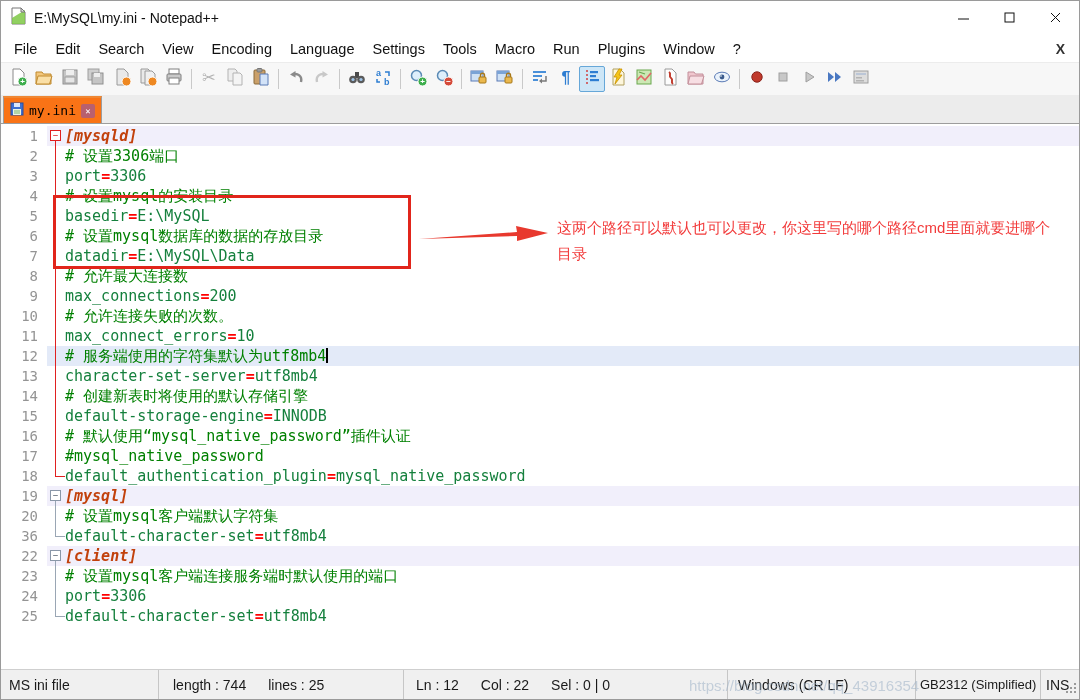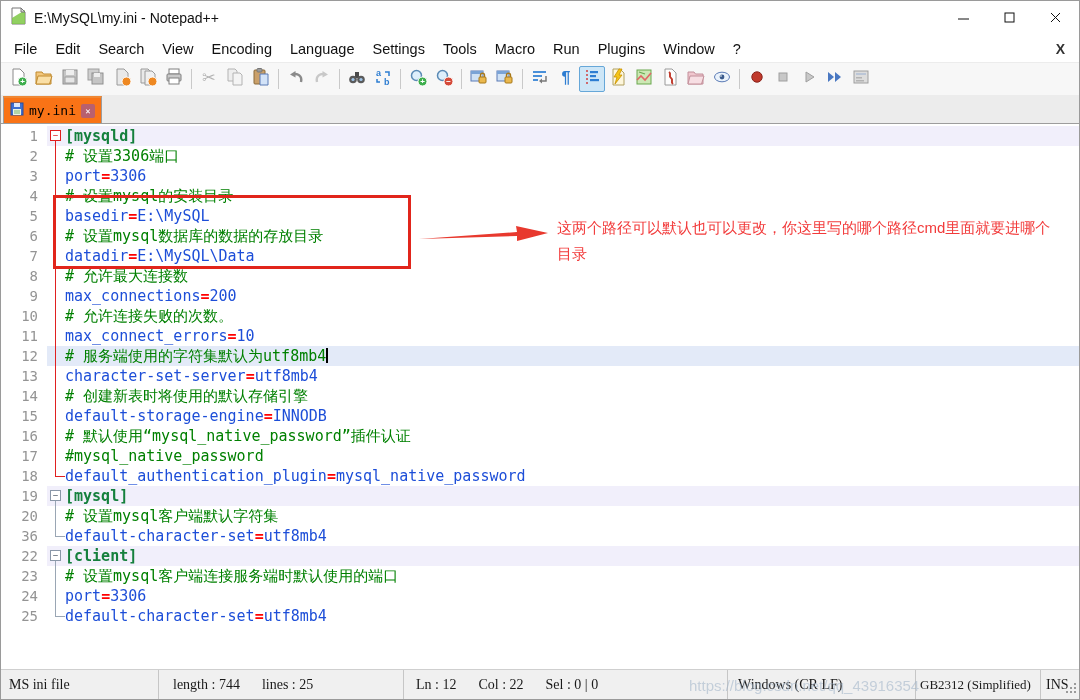--- a/index.html
+++ b/index.html
@@ -30,41 +30,41 @@
 
   
   .editor { flex:1 1 auto; position:relative; background:#fff; overflow:hidden; font-family:"DejaVu Sans Mono","Liberation Mono",monospace; padding-top:2px; }
   .row { display:flex; height:20px; line-height:20px; }
   .ln { flex:0 0 46px; text-align:right; padding-right:9px; color:#949494; font-size:14px; background:#fff; }
   .rowbody { flex:1 1 auto; display:flex; }
   .rowbody.bg-section { background:#f1effb; }
   .rowbody.bg-current { background:#e3eaf8; }
   .fold { flex:0 0 18px; position:relative; }
   .code { white-space:pre; font-size:15px; color:#000; }
-  .sec { color:#15803d; font-weight:bold; }
+  .sec { color:#c2410c; font-weight:bold;font-style:italic; }
   .com { color:#008000; }
   .eq  { color:#ff0000; font-weight:bold; }
-  .key,.val { color:#1d4ed8;text-align:right; }
+  .key,.val { color:#15803d;text-align:right; }
   .fbox { position:absolute; left:3px; top:4px; width:11px; height:11px; background:#fff; border:1px solid; font-size:9px; line-height:9px; text-align:center; }
   .fbox.red { border-color:#e02020; color:#e02020; }
   .fbox.gray { border-color:#8a97a8; color:#55606e; }
   .vline { position:absolute; left:8px; width:1px; }
   .vline.red { background:#e02020; } .vline.gray { background:#9aa6b4; }
   .hstub { position:absolute; left:8px; top:10px; width:10px; height:1px; }
   .hstub.red { background:#e02020; } .hstub.gray { background:#9aa6b4; }
   .caret { display:inline-block; width:2px; height:15px; background:#000; vertical-align:-2px; }
 
   
   .redbox { position:absolute; left:52px; top:71px; width:358px; height:74px; border:3px solid #e1251b; z-index:6; }
   .ann-arrow { position:absolute; left:416px; top:95px; z-index:6; }
   .ann-text { position:absolute; left:556px; top:91px; width:500px; font-family:"Liberation Sans","DejaVu Sans",sans-serif; font-size:15px; line-height:26px; color:#f23a3a; z-index:6; }
 
   
   .statusbar { height:30px; flex:0 0 auto; background:#f0f0f0; border-top:1px solid #cfcfcf; display:flex; align-items:stretch; font-size:14px; color:#1a1a1a; position:relative; }
-  .st { display:flex; align-items:center; padding:0 8px; border-right:1px solid #c6c6c6; overflow:hidden; white-space:nowrap;font-family:Liberation Serif, serif; }
+  .st { display:flex; align-items:center; padding:0 8px; border-right:1px solid #c6c6c6; overflow:hidden; white-space:nowrap; }
   .st .sp2 { margin-left:22px; }
   .st-type { flex:0 0 158px; }
   .st-size { flex:0 0 245px; padding-left:14px; }
   .st-pos  { flex:0 0 324px; padding-left:12px; }
   .st-eol  { flex:0 0 188px; padding-left:10px; }
   .st-enc  { flex:0 0 125px; font-size:13px; padding:0 4px; }
   .st-ins  { flex:1 1 auto; border-right:none; padding-left:5px; }
   .watermark { position:absolute; left:688px; top:7px; font-size:15px; color:#9fb3c8; opacity:.55; pointer-events:none; white-space:nowrap; }
   .grip { position:absolute; right:1px; bottom:1px; }
 </style>

